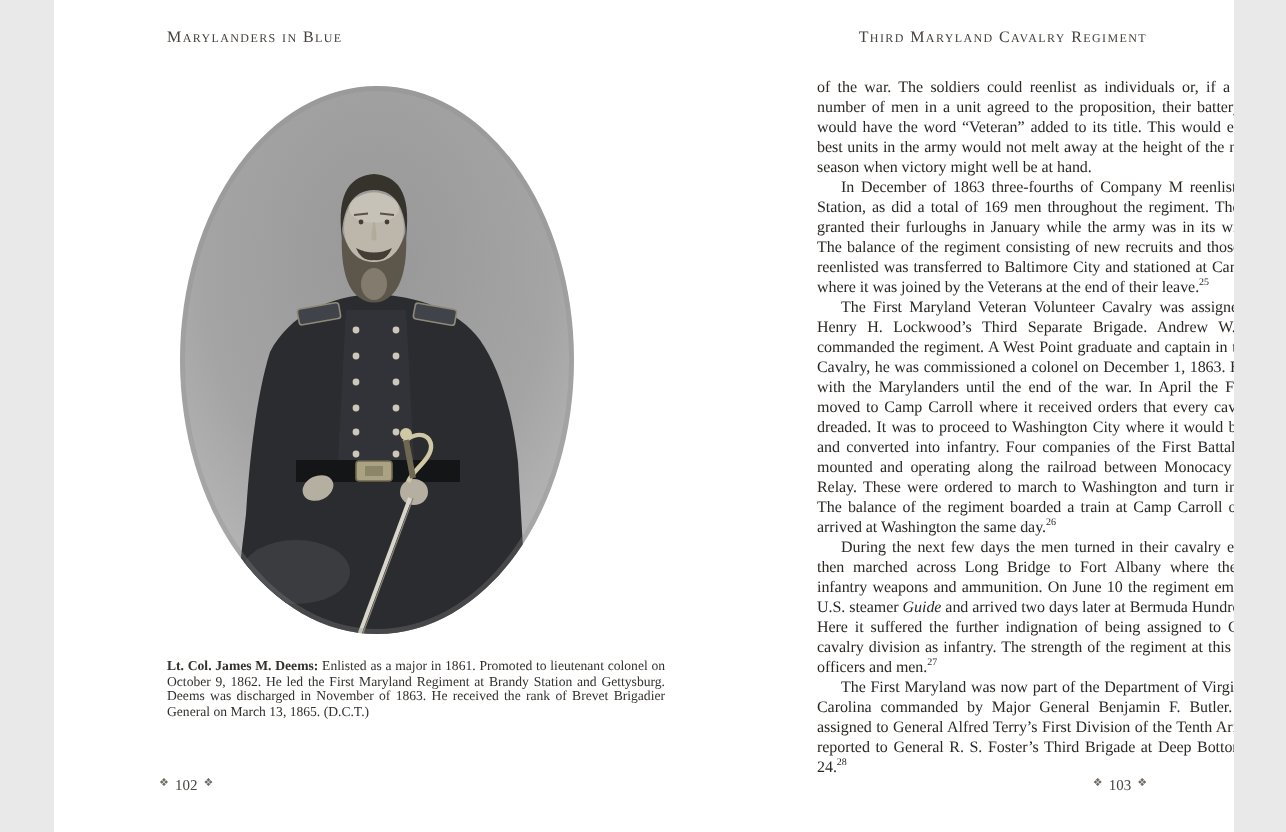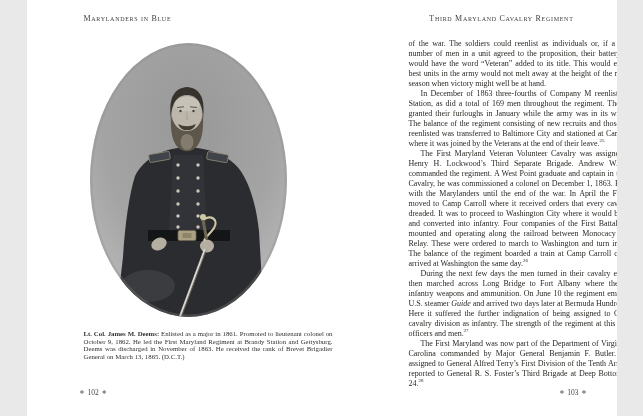--- a/index.html
+++ b/index.html
@@ -28,21 +28,21 @@
     letter-spacing:-0.03px;
   }
   .body-text p{margin:0;padding:0;}
   .body-text p.indent{text-indent:12px;}
   sup.fn{font-size:5px;line-height:0;vertical-align:super;}
   .folio{
     position:absolute;top:388px;font-size:7.5px;color:#4a4641;
     display:flex;align-items:center;gap:3px;white-space:nowrap;text-align:right;
   }
   .folio-left{left:53px;}
-  .folio-right{right:30px;}
+  .folio-right{right:43px;}
   .folio .orn{
     font-size:5.5px;color:#6e6963;
     font-family:"DejaVu Sans", sans-serif;line-height:1;
   }
 </style>
 </head>
 <body>
 
 <div class="spread">
 

